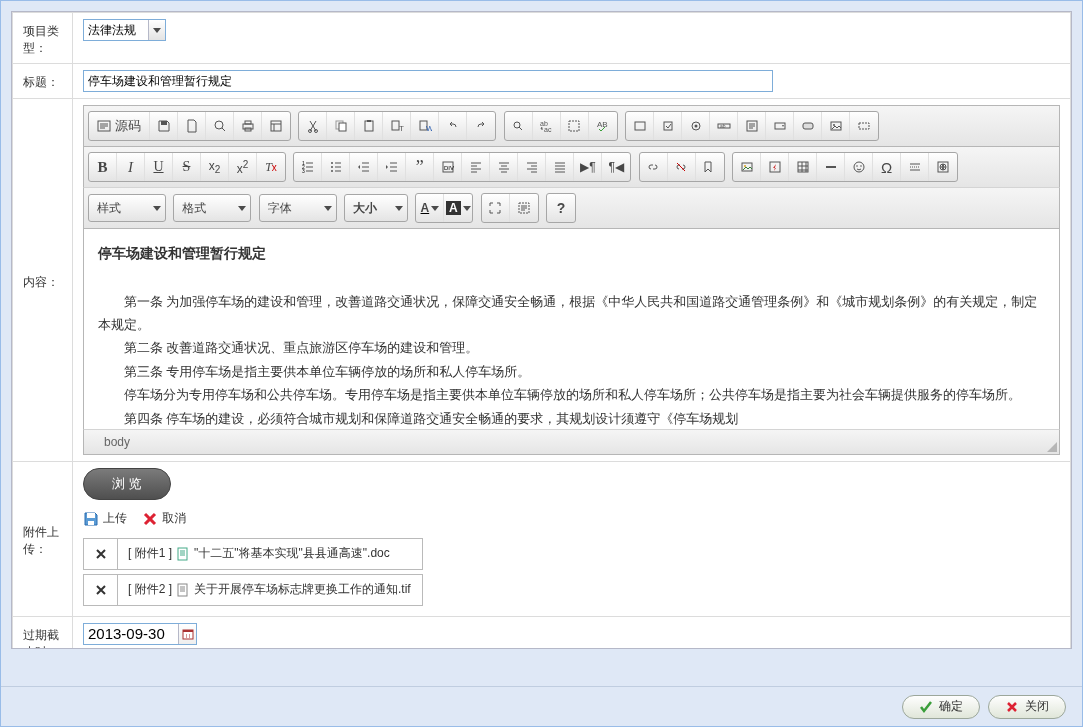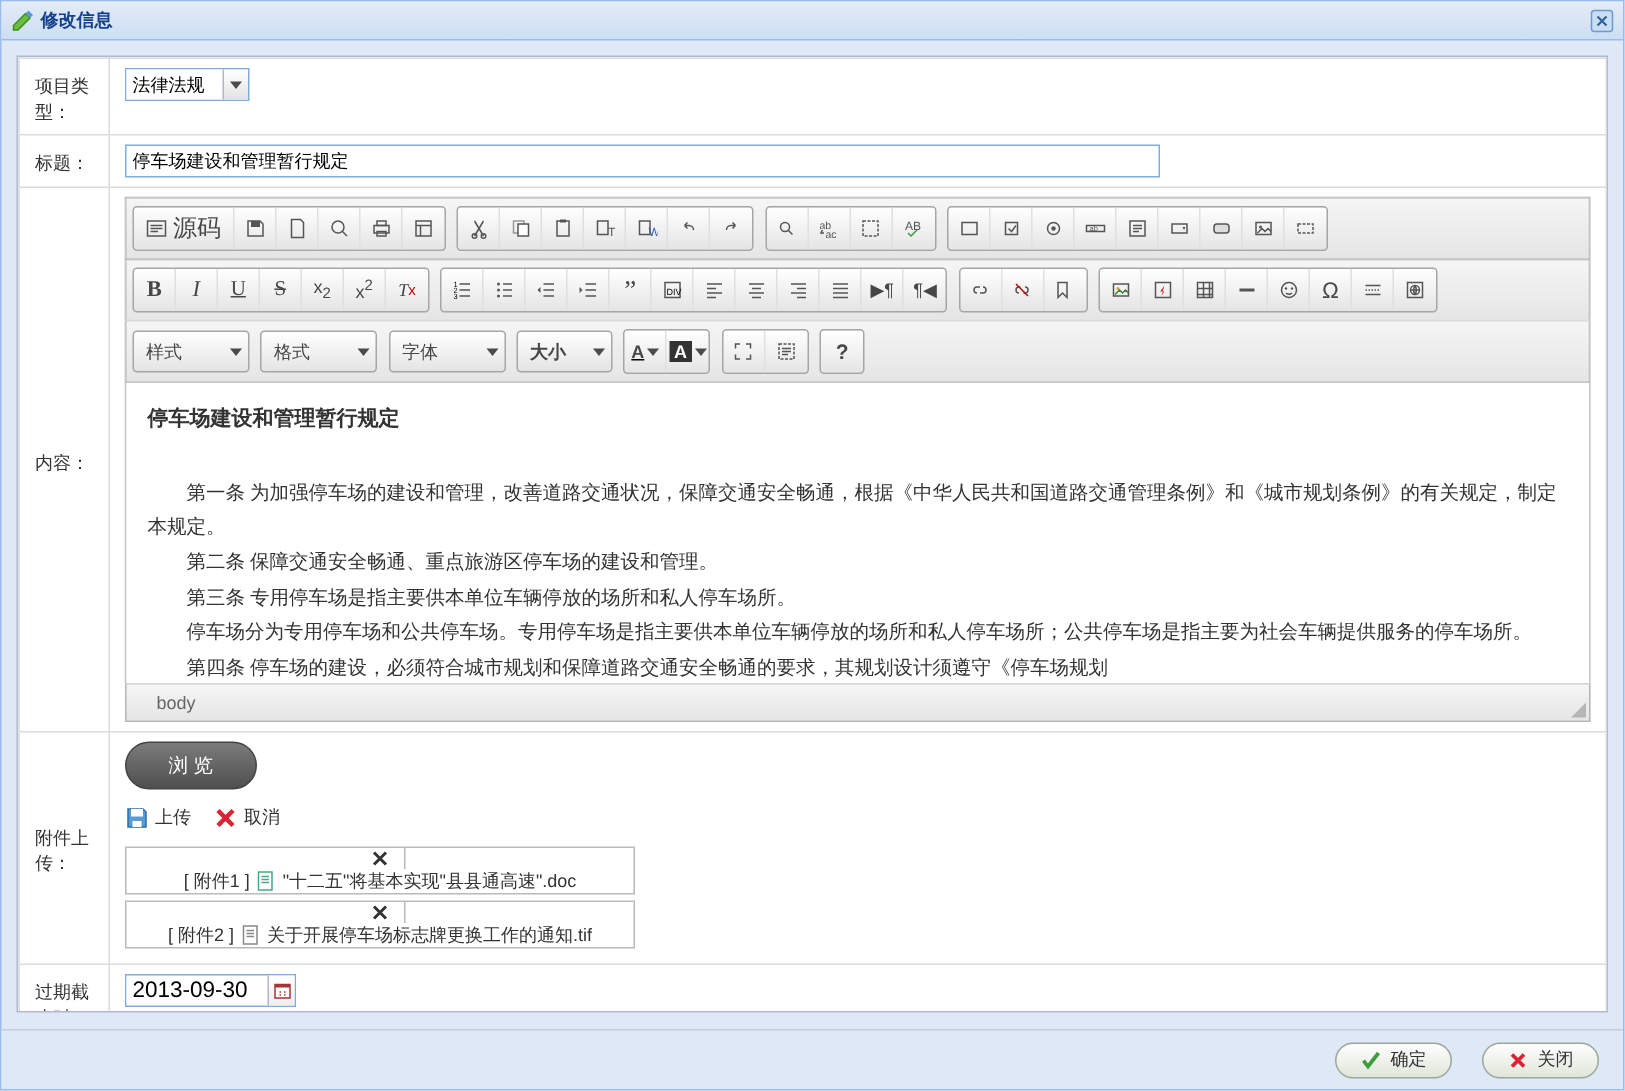--- a/index.html
+++ b/index.html
@@ -20,71 +20,56 @@
 .select-wrap .arrow { width: 17px; background: linear-gradient(#fff,#e3e3e3); border-left: 1px solid #b5b8c8; display: flex; align-items: center; justify-content: center; }
 .tri { width: 0; height: 0; border-left: 4px solid transparent; border-right: 4px solid transparent; border-top: 5px solid #4b4b4b; }
 
 .editor-wrap { }
 .editor-tb { border: 1px solid #b6b6b6; background: linear-gradient(#f5f5f5,#e5e5e5); padding: 4px 2px; border-bottom: none; }
 .editor-tb.row2 { border-top: 1px solid #d4d4d4; border-bottom: 1px solid #b6b6b6; }
 .tb-group { display: inline-flex; border: 1px solid #a6a6a6; background: linear-gradient(#fff,#e4e4e4); border-radius: 3px; margin: 1px 2px; vertical-align: middle; }
 .tb-btn { width: 28px; height: 28px; display: flex; align-items: center; justify-content: center; border-right: 1px solid #e0e0e0; cursor: pointer; color: #474747; }
 .tb-btn:last-child { border-right: none; }
 .tb-btn.wide { width: auto; padding: 0 8px; gap: 4px; }
-.tb-btn .lbl { font-size: 16px; color: #474747; }
+.tb-btn .lbl { font-size: 13px; color: #474747; }
 .tb-sel { display: inline-flex; align-items: center; height: 28px; border: 1px solid #a6a6a6; background: linear-gradient(#fff,#e4e4e4); border-radius: 3px; margin: 1px 2px; padding: 0 4px 0 8px; cursor: pointer; vertical-align: middle; }
 .tb-sel .lbl { min-width: 44px; color: #474747; }
 .tb-sel.sm .lbl { min-width: 30px; font-weight: bold; }
 .tb-sel .dd { margin-left: 12px; }
 .editor-content { border-left: 1px solid #b6b6b6; border-right: 1px solid #b6b6b6; height: 200px; overflow: auto; padding: 12px 14px; background: #fff; line-height: 1.8; font-size: 13px; font-family: SimSun, serif; }
 .editor-content .h { font-weight: bold; font-size: 14px; font-family: "Microsoft YaHei"; }
 .editor-content p { text-indent: 2em; margin: 0; }
 .editor-content p.noind { text-indent: 0; }
 .editor-status { border: 1px solid #b6b6b6; border-top: 1px solid #d4d4d4; background: linear-gradient(#f5f5f5,#e5e5e5); height: 26px; display: flex; align-items: center; padding: 0 20px; color: #666; position: relative; }
 .editor-status .grip { position: absolute; right: 2px; bottom: 2px; width: 0; height: 0; border-right: 10px solid #b6b6b6; border-top: 10px solid transparent; }
 
 .browse-btn { display: inline-flex; align-items: center; justify-content: center; height: 32px; padding: 0 28px; border-radius: 16px; background: linear-gradient(#7b7b7b,#4f4f4f); color: #fff; font-size: 13px; cursor: pointer; border: 1px solid #444; }
 .link-row { margin-top: 10px; }
 .lnk { display: inline-flex; align-items: center; gap: 4px; margin-right: 12px; cursor: pointer; color: #333; }
 .att-list { margin-top: 8px; }
-.att-row { display: flex; align-items: center; border: 1px solid #bababa; height: 32px; margin-bottom: 4px; width: 340px; flex-direction: column; }
+.att-row { display: flex; align-items: center; border: 1px solid #bababa; height: 32px; margin-bottom: 4px; width: 340px; }
 .att-row .del { width: 34px; height: 100%; border-right: 1px solid #bababa; display: flex; align-items: center; justify-content: center; cursor: pointer; }
 .att-row .info { flex: 1; padding: 0 10px; display: flex; align-items: center; gap: 4px; }
 .att-row .tag { color: #333; }
 .date-wrap { display: inline-flex; align-items: center; border: 1px solid #7eadd9; height: 22px; }
 .date-wrap input { border: none; width: 94px; padding: 0 4px; font-size: 15px; }
 .date-wrap .cal { width: 18px; height: 100%; display: flex; align-items: center; justify-content: center; cursor: pointer; border-left: 1px solid #b5b8c8; background: linear-gradient(#fff,#eee); }
 
-.footer { position: absolute; left: 0; right: 0; bottom: 0; height: 40px; display: flex; align-items: center; justify-content: flex-end; padding: 0 16px; gap: 20px; background: #dfe8f6; border-top: 1px solid #c0cde0; }
+.footer { position: absolute; left: 0; right: 0; bottom: 0; height: 40px; display: flex; align-items: center; justify-content: flex-end; padding: 0 16px; gap: 8px; background: #dfe8f6; border-top: 1px solid #c0cde0; }
 .fbtn { display: inline-flex; align-items: center; gap: 6px; height: 24px; padding: 0 16px; border: 1px solid #9ca79b; border-radius: 12px; background: linear-gradient(#fefefe,#e0e6d9); cursor: pointer; color: #333; }
 svg { display: block; }
 .b { font-weight: bold; font-family: Georgia, serif; font-size: 15px; }
 .i { font-style: italic; font-family: Georgia, serif; font-size: 15px; }
 .u { text-decoration: underline; font-family: Georgia, serif; font-size: 14px; }
 .s { text-decoration: line-through; font-family: Georgia, serif; font-size: 14px; }
 </style>
 </head>
 <body>
 
 <div class="window">
-  <div class="titlebar">
-    <span class="icon">
-      <svg width="16" height="16" viewBox="0 0 16 16">
-          <path d="M2 11 L10 3 L13 6 L5 14 L2 14 Z" fill="#6abf40" stroke="#3d8e1f"></path>
-          <path d="M10 3 L12 1 L15 4 L13 6 Z" fill="#5c9bd1"></path>
-        </svg>
-    </span>
-    <span class="title">修改信息</span>
-    <span class="close">
-      <svg width="16" height="16" viewBox="0 0 16 16">
-          <rect x="1" y="1" width="14" height="14" rx="2" fill="#c9ddf3" stroke="#6b9bd0"></rect>
-          <path d="M5 5 L11 11 M11 5 L5 11" stroke="#35629a" stroke-width="1.5"></path>
-        </svg>
-    </span>
-  </div>
 
   <div class="body-wrap">
     <div class="panel">
       <table class="form">
           <tbody>
         <tr>
           <td class="lab">项目类型：</td>
           <td>
             <div class="select-wrap">
               <input value="法律法规" style="">
@@ -474,21 +459,21 @@
                   <span class="tb-btn">
                         <span style="font-weight:bold;font-size:14px">?</span>
                       </span>
                 </span>
               </div>
 
               <div class="editor-content">
                 <p class="noind h">停车场建设和管理暂行规定</p>
                 <p class="noind">&nbsp;</p>
                 <p>第一条  为加强停车场的建设和管理，改善道路交通状况，保障交通安全畅通，根据《中华人民共和国道路交通管理条例》和《城市规划条例》的有关规定，制定本规定。</p>
-                <p>第二条  保障交通安全畅通、重点旅游区停车场的建设和管理。</p>
+                <p>第二条  改善道路交通状况、重点旅游区停车场的建设和管理。</p>
                 <p>第三条  专用停车场是指主要供本单位车辆停放的场所和私人停车场所。</p>
                 <p>停车场分为专用停车场和公共停车场。专用停车场是指主要供本单位车辆停放的场所和私人停车场所；公共停车场是指主要为社会车辆提供服务的停车场所。</p>
                 <p>第四条  停车场的建设，必须符合城市规划和保障道路交通安全畅通的要求，其规划设计须遵守《停车场规划</p>
               </div>
               <div class="editor-status">
                 <span>body</span>
                 <span class="grip"></span>
               </div>
             </div>
           </td>

